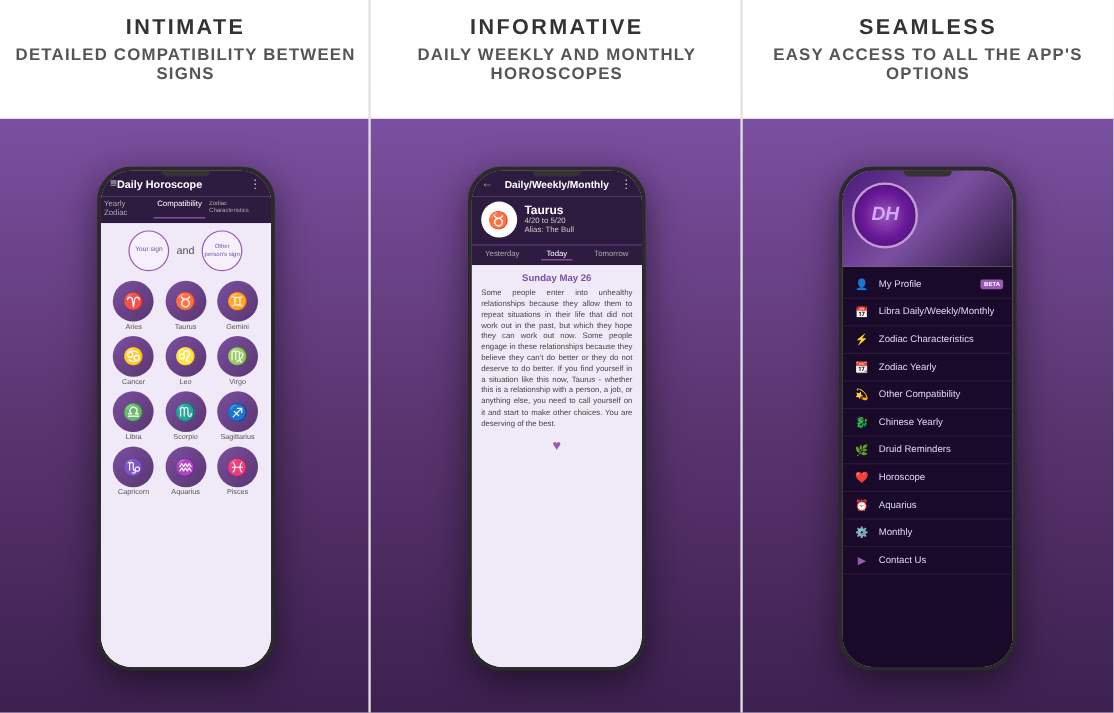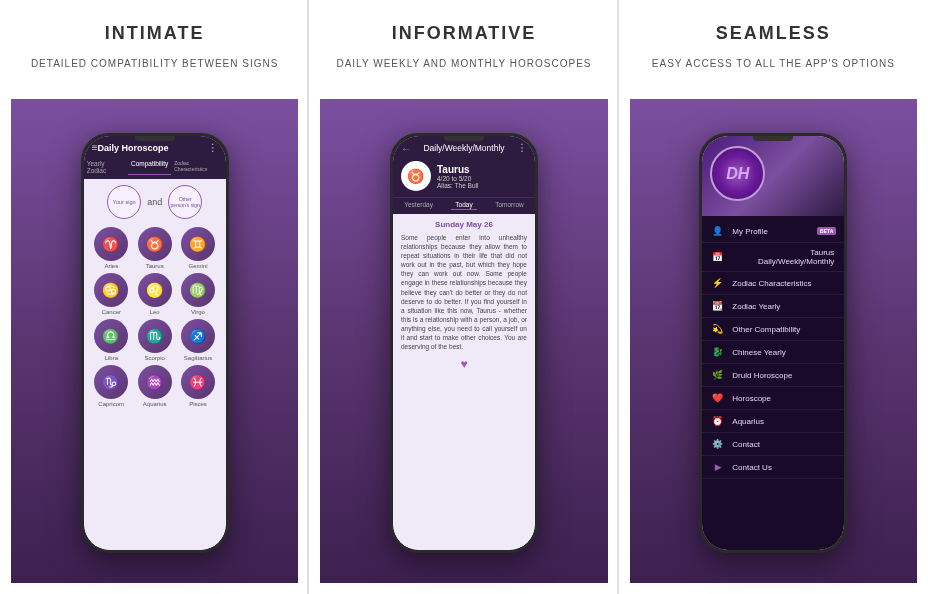--- a/index.html
+++ b/index.html
@@ -11,47 +11,47 @@
       display: flex;
       overflow: hidden;
     }
 
     .panel {
       flex: 1;
       display: flex;
       flex-direction: column;
       align-items: center;
       background: #fff;
-      padding: 11px;
+      padding: 0;
       position: relative;
       gap: 24px;
     }
 
     .panel-header {
       width: 100%;
       background: #fff;
       text-align: center;
       padding: 12px 8px 6px;
     }
 
     .panel-title {
       font-size: 18px;
       font-weight: 900;
       color: #333;
       letter-spacing: 2px;
       text-transform: uppercase;
     }
 
     .panel-subtitle {
-      font-size: 10px;
-      font-weight: 400;
+      font-size: 14px;
+      font-weight: 700;
       color: #555;
       letter-spacing: 1px;
       text-transform: uppercase;
-      margin-top: 14px;
+      margin-top: 4px;
     }
 
     .divider {
       width: 2px;
       background: #e0e0e0;
       height: 100%;
       position: absolute;
       right: 0;
       top: 0;
     }
@@ -219,21 +219,21 @@
       background: #2d1b40;
       padding: 6px 8px 4px;
       display: flex;
       align-items: center;
       justify-content: space-between;
     }
 
     .horoscope-title {
       color: #fff;
       font-size: 8.5px;
-      font-weight: normal;
+      font-weight: bold;
     }
 
     .back-icon {
       color: #aaa;
       font-size: 10px;
     }
 
     .horoscope-sign-row {
       background: #2d1b40;
       display: flex;
@@ -545,21 +545,21 @@
           </div>
 
           <div class="menu-items" id="menu-items-container">
               <div class="menu-item">
       <span class="menu-item-icon">👤</span>
       <span class="menu-item-label">My Profile</span>
       <span class="beta-badge">BETA</span>
     </div>
               <div class="menu-item">
       <span class="menu-item-icon">📅</span>
-      <span class="menu-item-label">Taurus Daily/Weekly/Monthly</span>
+      <span class="menu-item-label">Libra Daily/Weekly/Monthly</span>
 
     </div>
               <div class="menu-item">
       <span class="menu-item-icon">⚡</span>
       <span class="menu-item-label">Zodiac Characteristics</span>
 
     </div>
               <div class="menu-item">
       <span class="menu-item-icon">📆</span>
       <span class="menu-item-label">Zodiac Yearly</span>
@@ -570,36 +570,36 @@
       <span class="menu-item-label">Other Compatibility</span>
 
     </div>
               <div class="menu-item">
       <span class="menu-item-icon">🐉</span>
       <span class="menu-item-label">Chinese Yearly</span>
 
     </div>
               <div class="menu-item">
       <span class="menu-item-icon">🌿</span>
-      <span class="menu-item-label">Druid Horoscope</span>
+      <span class="menu-item-label">Druid Reminders</span>
 
     </div>
               <div class="menu-item">
       <span class="menu-item-icon">❤️</span>
       <span class="menu-item-label">Horoscope</span>
 
     </div>
               <div class="menu-item">
       <span class="menu-item-icon">⏰</span>
       <span class="menu-item-label">Aquarius</span>
 
     </div>
               <div class="menu-item">
       <span class="menu-item-icon">⚙️</span>
-      <span class="menu-item-label">Contact</span>
+      <span class="menu-item-label">Monthly</span>
 
     </div>
               <div class="menu-item">
       <span class="menu-item-icon">▶</span>
       <span class="menu-item-label">Contact Us</span>
 
     </div>
             </div>
         </div>
       </div>

